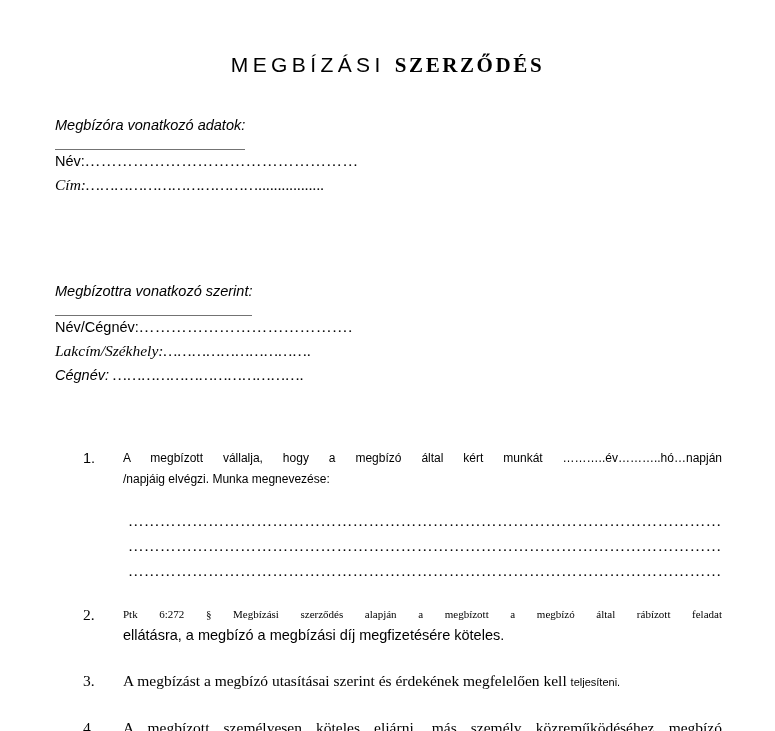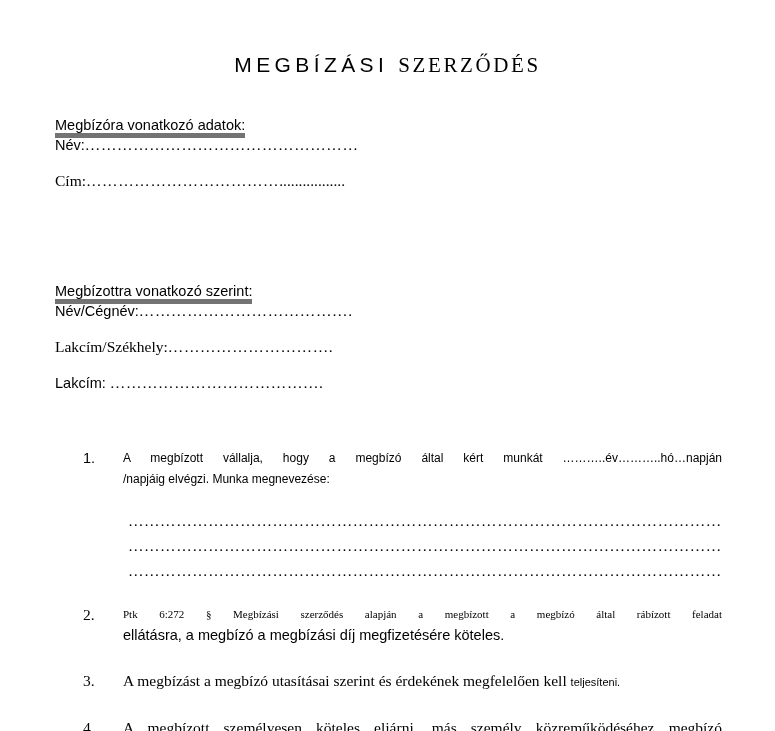--- a/index.html
+++ b/index.html
@@ -40,21 +40,21 @@
     line-height: 26px;
     white-space: nowrap;
   }
   .title-sans {
     font-family: "Liberation Sans", sans-serif;
     font-weight: normal;
     letter-spacing: 4.4px;
   }
   .title-serif {
     font-family: "Liberation Serif", serif;
-    font-weight: normal;
+    font-weight: bold;
     letter-spacing: 2.6px;
     margin-left: 10px;
     margin-top: 12px;
   }
 
   
   .party-block {
     position: absolute;
     left: 55px;
     width: 700px;
@@ -63,33 +63,34 @@
   #party-agent     { top: 281px; }
 
   .block-heading {
     font-family: "Liberation Sans", sans-serif;
     font-size: 14.5px;
     line-height: 20px;
     margin: 0 0 0 0;
     white-space: nowrap;
   }
   .block-heading span {
-    border-bottom: 5px solid #737373;
-    padding-bottom: 0px;
+    border-bottom: 1px solid #737373;
+    padding-bottom: 16px;
+    font-style: italic;
   }
 
   .field-line {
     font-size: 14.5px;
     line-height: 20px;
     margin: 0;
     white-space: nowrap;
     font-family: "Liberation Sans", sans-serif;
   }
-  .field-line.gap-1 { }
-  .field-line.gap-2 { margin-top: 16px; }
+  .field-line.gap-1 { margin-top: 16px; }
+  .field-line.gap-2 { margin-top: 4px; font-style: italic; }
 
   .fs-sans  { font-family: "Liberation Sans", sans-serif; }
   .fs-serif { font-family: "Liberation Serif", serif; font-size: 15.5px; }
 
   .dots-serif {
     font-family: "Liberation Serif", serif;
     font-size: 15.5px;
     letter-spacing: 0.6px;
   }
   .dots-tight {
@@ -182,21 +183,21 @@
 
   </section>
 
   <section class="party-block" id="party-agent">
     <div class="block-heading"><span>Megbízottra vonatkozó szerint:</span></div>
 
     <div class="field-line gap-1"><span class="fs-sans">Név/Cégnév:</span><span class="dots-serif">………………………………….</span></div>
 
     <div class="field-line gap-2"><span class="fs-serif">Lakcím/Székhely:</span><span class="dots-serif">………………………….</span></div>
 
-    <div class="field-line gap-2"><span class="fs-sans">Lakcím: </span><span class="dots-serif">………………………………….</span></div>
+    <div class="field-line gap-2"><span class="fs-sans">Cégnév: </span><span class="dots-serif">………………………………….</span></div>
   </section>
 
   <section class="clauses">
 
     <article class="clause">
       <span class="num">1.</span>
       <p class="sans-body">
           <span class="just-line">A megbízott vállalja, hogy a megbízó által kért  munkát ………..év………..hó…napján</span>
           <span class="last-line">/napjáig elvégzi. Munka megnevezése:</span>
         </p>

